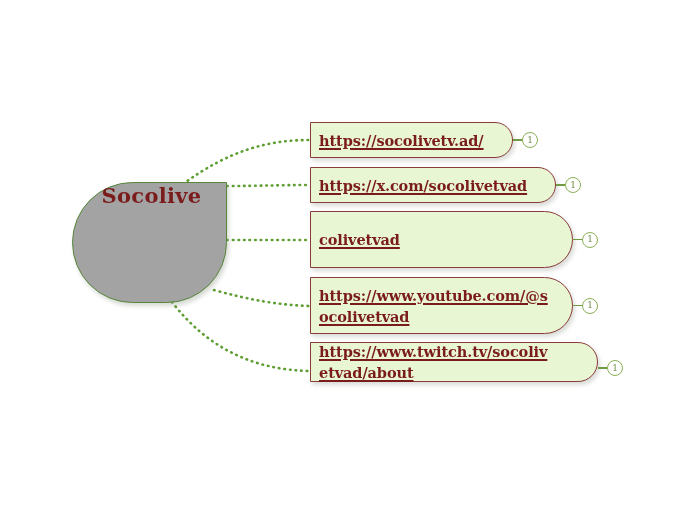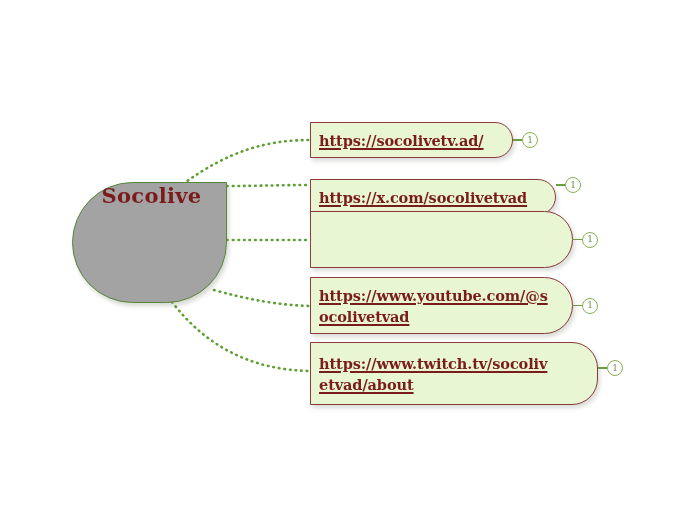--- a/index.html
+++ b/index.html
@@ -128,48 +128,49 @@
   <div id="children-layer">
       <div class="child-node" style="left: 310px; top: 122px; width: 203px; height: 36px; border-radius: 0px 18px 18px 0px;">
         <div class="child-text">
           <span style="display: block;">https://socolivetv.ad/</span>
         </div>
       </div>
       <div class="badge-group" style="left: 513px; top: 132px;">
         <div class="badge-stem"></div>
         <div class="badge-circle">1</div>
       </div>
-      <div class="child-node" style="left: 310px; top: 179px; width: 246px; height: 36px; border-radius: 0px 18px 18px 0px;">
+      <div class="child-node" style="left: 310px; top: 167px; width: 246px; height: 36px; border-radius: 0px 18px 18px 0px;">
         <div class="child-text">
           <span style="display: block;">https://x.com/socolivetvad</span>
         </div>
       </div>
       <div class="badge-group" style="left: 556px; top: 177px;">
         <div class="badge-stem"></div>
         <div class="badge-circle">1</div>
       </div>
       <div class="child-node" style="left: 310px; top: 211px; width: 263px; height: 57px; border-radius: 0px 28.5px 28.5px 0px;">
         <div class="child-text">
+          <span style="display: block;">colivetvad</span>
         </div>
       </div>
       <div class="badge-group" style="left: 573px; top: 231.5px;">
         <div class="badge-stem"></div>
         <div class="badge-circle">1</div>
       </div>
       <div class="child-node" style="left: 310px; top: 277px; width: 263px; height: 57px; border-radius: 0px 28.5px 28.5px 0px;">
         <div class="child-text">
           <span style="display: block;">https://www.youtube.com/@s</span>
           <span style="display: block;">ocolivetvad</span>
         </div>
       </div>
       <div class="badge-group" style="left: 573px; top: 297.5px;">
         <div class="badge-stem"></div>
         <div class="badge-circle">1</div>
       </div>
-      <div class="child-node" style="left: 310px; top: 342px; width: 288px; height: 63px; border-radius: 0px 26px 26px 0px;">
+      <div class="child-node" style="left: 310px; top: 342px; width: 288px; height: 40px; border-radius: 0px 26px 26px 0px;">
         <div class="child-text">
           <span style="display: block;">https://www.twitch.tv/socoliv</span>
           <span style="display: block;">etvad/about</span>
         </div>
       </div>
       <div class="badge-group" style="left: 598px; top: 360px;">
         <div class="badge-stem"></div>
         <div class="badge-circle">1</div>
       </div>
     </div>

